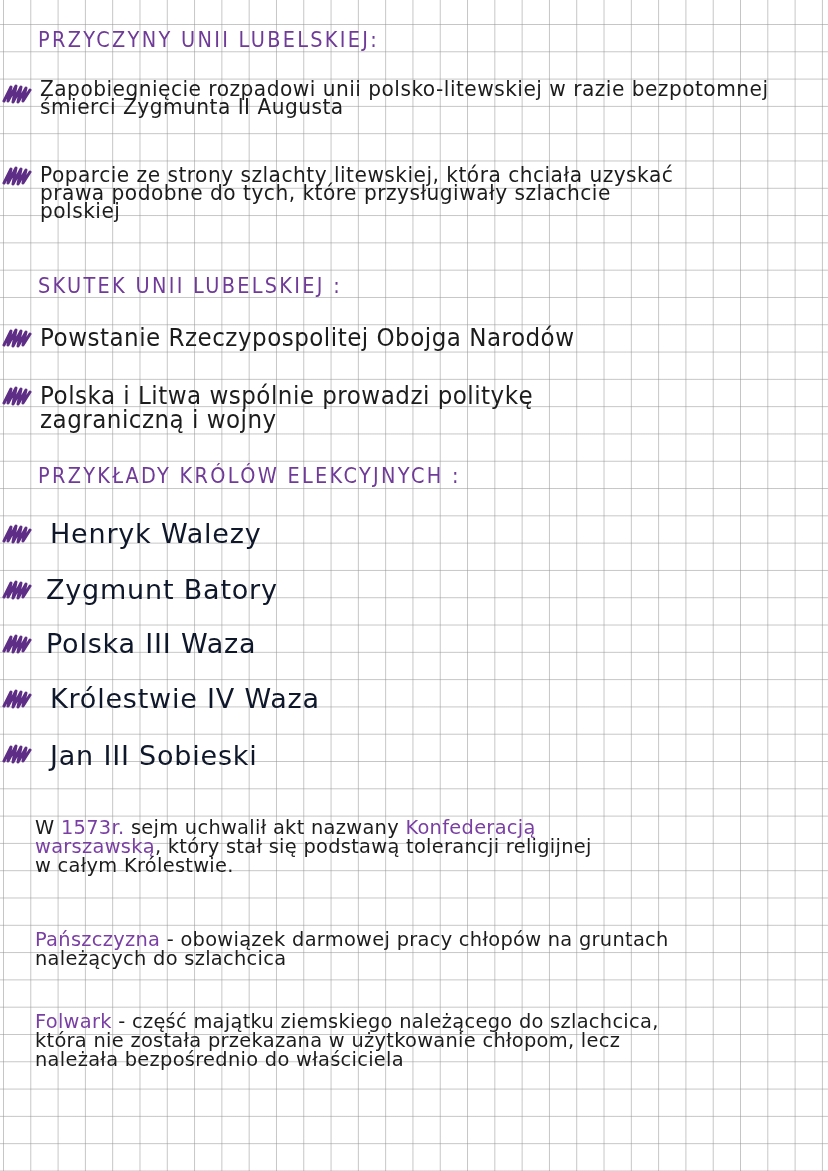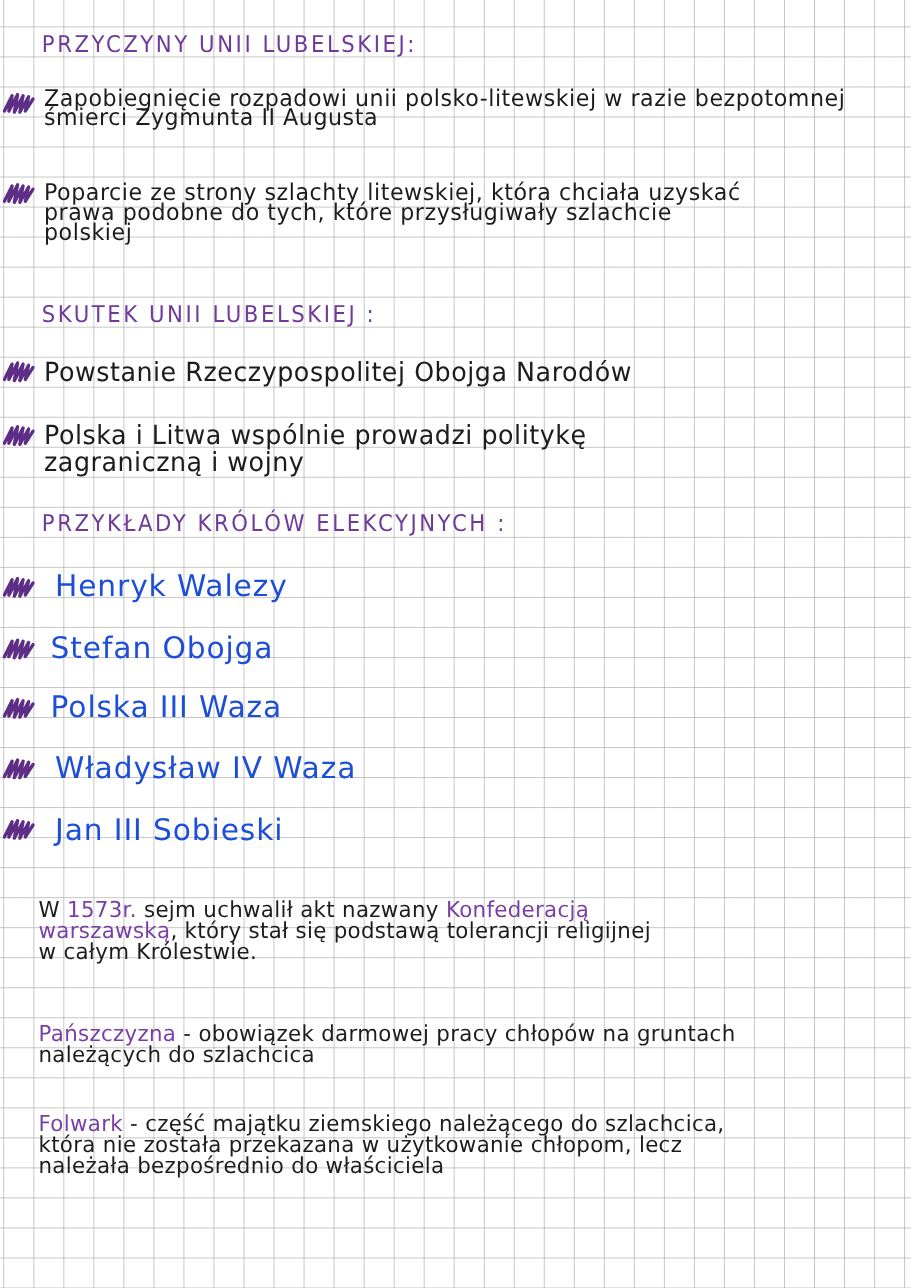--- a/index.html
+++ b/index.html
@@ -58,21 +58,21 @@
       color: #1c1c1c;
       letter-spacing: 0.5px;
       transform: scaleX(0.96);
       transform-origin: left top;
     }
     .king-text {
       position: absolute;
       left: 50px;
       font-family: "DejaVu Sans", sans-serif;
       font-size: 27px;
-      color: #1d4ed8;
+      color: #0f172a;
       letter-spacing: 0.8px;
       white-space: nowrap;
     }
     .para {
       position: absolute;
       left: 35px;
       right: 4px;
       font-family: "DejaVu Sans", sans-serif;
       font-size: 20px;
       line-height: 19px;
@@ -140,35 +140,35 @@
     <svg class="scribble" style="top:6px;" viewBox="0 0 30 20">
       <path d="M2 17 L9 3 L6 17 L14 2 L11 18 L19 3 L16 18 L24 4 L21 17 L28 6" fill="none" stroke="#5e2d86" stroke-width="3" stroke-linejoin="round" stroke-linecap="round"></path>
     </svg>
     <div class="king-text" style="top:0;">Henryk Walezy</div>
   </div>
 
   <div class="bullet-item" style="top:574px;">
     <svg class="scribble" style="top:6px;" viewBox="0 0 30 20">
       <path d="M2 17 L9 3 L6 17 L14 2 L11 18 L19 3 L16 18 L24 4 L21 17 L28 6" fill="none" stroke="#5e2d86" stroke-width="3" stroke-linejoin="round" stroke-linecap="round"></path>
     </svg>
-    <div class="king-text" style="top:0; left:46px;">Stefan Obojga</div>
+    <div class="king-text" style="top:0; left:46px;">Zygmunt Batory</div>
   </div>
 
   <div class="bullet-item" style="top:628px;">
     <svg class="scribble" style="top:6px;" viewBox="0 0 30 20">
       <path d="M2 17 L9 3 L6 17 L14 2 L11 18 L19 3 L16 18 L24 4 L21 17 L28 6" fill="none" stroke="#5e2d86" stroke-width="3" stroke-linejoin="round" stroke-linecap="round"></path>
     </svg>
     <div class="king-text" style="top:0; left:46px;">Polska III Waza</div>
   </div>
 
   <div class="bullet-item" style="top:683px;">
     <svg class="scribble" style="top:6px;" viewBox="0 0 30 20">
       <path d="M2 17 L9 3 L6 17 L14 2 L11 18 L19 3 L16 18 L24 4 L21 17 L28 6" fill="none" stroke="#5e2d86" stroke-width="3" stroke-linejoin="round" stroke-linecap="round"></path>
     </svg>
-    <div class="king-text" style="top:0;">Władysław IV Waza</div>
+    <div class="king-text" style="top:0;">Królestwie IV Waza</div>
   </div>
 
   <div class="bullet-item" style="top:738px;">
     <svg class="scribble" style="top:6px;" viewBox="0 0 30 20">
       <path d="M2 17 L9 3 L6 17 L14 2 L11 18 L19 3 L16 18 L24 4 L21 17 L28 6" fill="none" stroke="#5e2d86" stroke-width="3" stroke-linejoin="round" stroke-linecap="round"></path>
     </svg>
     <div class="king-text" style="top:2px;">Jan III Sobieski</div>
   </div>
 
   <div class="para" style="top:818px;">

